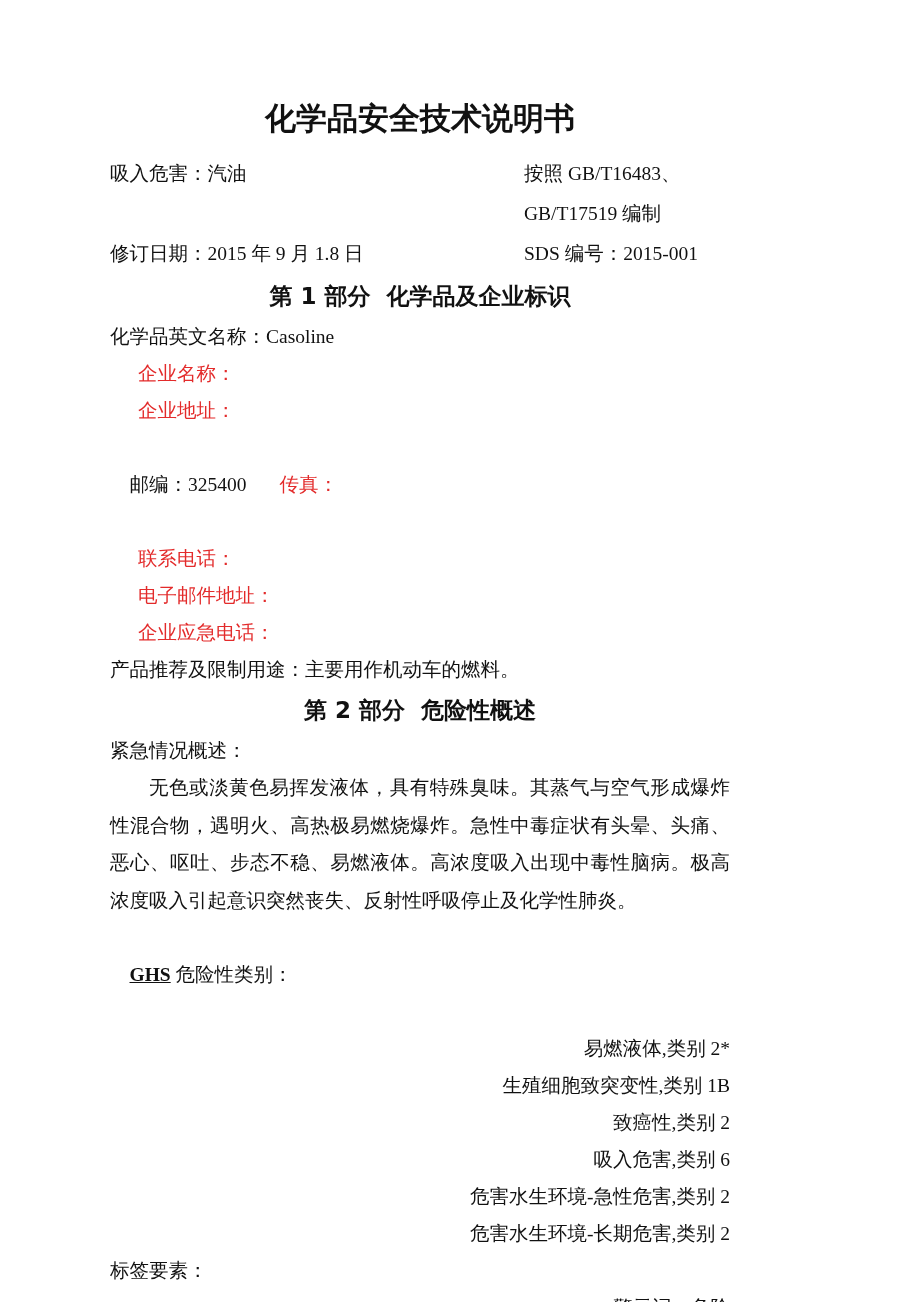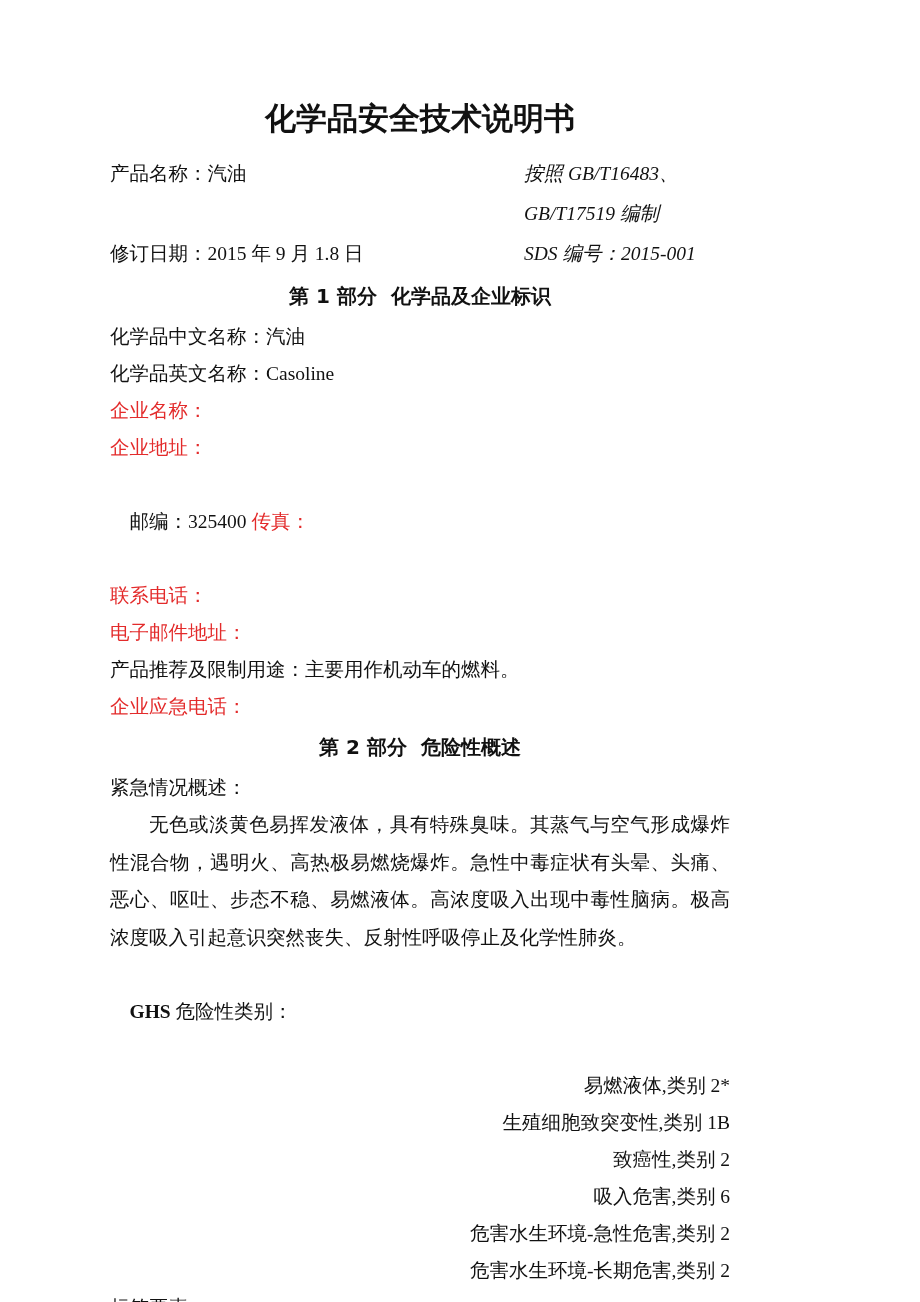--- a/index.html
+++ b/index.html
@@ -29,76 +29,75 @@
     white-space: pre-wrap;
   }
   .meta-block { margin-top: 14px; }
   .meta-row {
     display: flex;
     font-size: 19.5px;
     line-height: 40px;
     white-space: pre-wrap;
   }
   .meta-left { width: 414px; }
-  .meta-right { flex: 1; font-style: italic; }
+  .meta-right { flex: 1; }
   .sec-heading {
     font-family: "DejaVu Sans", "Liberation Sans", sans-serif;
     font-weight: bold;
-    font-size: 20px;
+    font-size: 23px;
     line-height: 44px;
     text-align: center;
     white-space: pre-wrap;
   }
   .line {
     font-size: 19.5px;
     line-height: 37px;
     white-space: pre-wrap;
   }
   .indent { padding-left: 39px; text-align: right; }
   .para {
     margin: 0;
     font-size: 19.5px;
     line-height: 37.5px;
     text-align: justify;
     text-indent: 39px;
   }
-  .red { color: #e32b2b; }
-  .bold { font-weight: bold; }
+  .red { color: #e32b2b; margin-left: 28px; }
+  .bold { font-weight: bold; text-decoration: underline; }
 </style>
 </head>
 <body>
 
 <div class="page">
 
   <div class="doc-title">化学品安全技术说明书</div>
 
   <div class="meta-block">
     <div class="meta-row">
-      <span class="meta-left">产品名称：汽油</span>
+      <span class="meta-left">吸入危害：汽油</span>
       <span class="meta-right">按照 GB/T16483、GB/T17519 编制</span>
     </div>
     <div class="meta-row">
       <span class="meta-left">修订日期：2015 年 9 月 1.8 日</span>
       <span class="meta-right">SDS 编号：2015-001</span>
     </div>
   </div>
 
   <div class="sec-heading">第 1 部分  化学品及企业标识</div>
 
-  <div class="line">化学品中文名称：汽油</div>
   <div class="line">化学品英文名称：Casoline</div>
   <div class="line red">企业名称：</div>
   <div class="line red">企业地址：</div>
   <div class="line">
     <span>邮编：325400 </span><span class="red">传真：</span>
   </div>
   <div class="line red">联系电话：</div>
   <div class="line red">电子邮件地址：</div>
+  <div class="line red">企业应急电话：</div>
   <div class="line">产品推荐及限制用途：主要用作机动车的燃料。</div>
-  <div class="line red">企业应急电话：</div>
 
   <div class="sec-heading">第 2 部分  危险性概述</div>
 
   <div class="line">紧急情况概述：</div>
   <p class="para">无色或淡黄色易挥发液体，具有特殊臭味。其蒸气与空气形成爆炸性混合物，遇明火、高热极易燃烧爆炸。急性中毒症状有头晕、头痛、恶心、呕吐、步态不稳、易燃液体。高浓度吸入出现中毒性脑病。极高浓度吸入引起意识突然丧失、反射性呼吸停止及化学性肺炎。</p>
 
   <div class="line">
     <span class="bold">GHS</span><span> 危险性类别：</span>
   </div>
 

